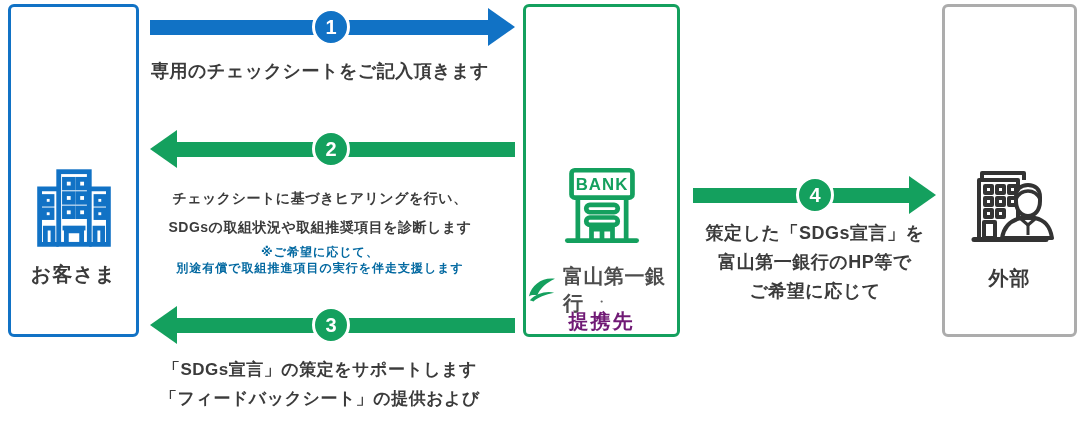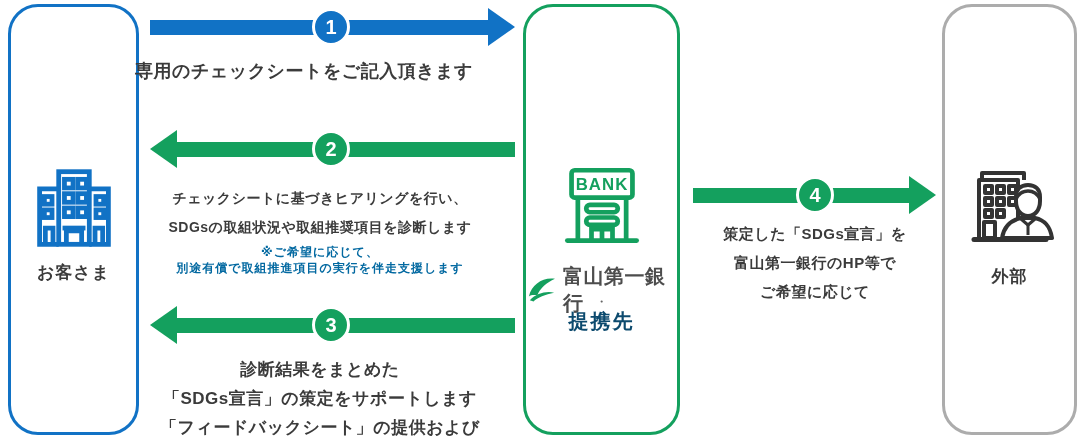--- a/index.html
+++ b/index.html
@@ -1,55 +1,55 @@
 <!DOCTYPE html>
 <html><head>
 <meta charset="utf-8">
 <style>
   html,body{margin:0;padding:0;background:#ffffff;}
   body{font-family:"Liberation Sans","DejaVu Sans",sans-serif;}
   #stage{position:relative;width:1080px;height:445px;background:#ffffff;overflow:hidden;}
 
   
-  .card{position:absolute;top:4px;height:431px;background:#fff;border-radius:30px;box-sizing:border-box;}
+  .card{position:absolute;top:4px;height:333px;background:#fff;border-radius:6px;box-sizing:border-box;}
   .card-customer{left:8px;width:131px;border:3px solid #1172C5;}
   .card-bank{left:523px;width:157px;border:3px solid #14A05E;}
   .card-external{left:942px;width:135px;border:3px solid #ACACAC;}
 
   .entity-icon{position:absolute;left:50%;transform:translateX(-50%);top:158px;}
   .entity-label{position:absolute;left:0;right:0;top:254px;text-align:center;
-    font-weight:bold;font-size:17px;color:#3B3B3B;letter-spacing:1px;}
+    font-weight:bold;font-size:20px;color:#3B3B3B;letter-spacing:1px;}
 
   .bank-logo-row{position:absolute;left:0;right:0;top:256px;display:flex;align-items:center;justify-content:center;gap:7px;}
   .bank-logo-text{font-weight:bold;font-size:20px;color:#4D4D4D;letter-spacing:0.5px;}
   .bank-dot{position:absolute;left:0;right:0;top:286px;text-align:center;font-size:13px;color:#666;}
-  .bank-partner{position:absolute;left:0;right:0;top:301px;text-align:center;font-weight:bold;font-size:20px;color:#0c4a6e;letter-spacing:2px;}
+  .bank-partner{position:absolute;left:0;right:0;top:301px;text-align:center;font-weight:bold;font-size:20px;color:#701a75;letter-spacing:2px;}
 
   
   .bar{position:absolute;height:15px;}
   .bar.blue{background:#1172C5;}
   .bar.green{background:#14A05E;}
   .head{position:absolute;width:0;height:0;border-top:19px solid transparent;border-bottom:19px solid transparent;}
   .head.right.blue{border-left:27px solid #1172C5;}
   .head.right.green{border-left:27px solid #14A05E;}
   .head.left.green{border-right:27px solid #14A05E;}
 
   .num{position:absolute;width:32px;height:32px;border-radius:50%;border:3px solid #ffffff;
     display:flex;align-items:center;justify-content:center;color:#fff;font-weight:bold;font-size:20px;}
   .num.blue{background:#1172C5;}
   .num.green{background:#14A05E;}
 
   
   .caption{position:absolute;text-align:center;font-weight:bold;color:#3B3B3B;}
   .cap-line{display:block;}
-  .t1{left:132px;width:344px;top:59px;font-size:18px;letter-spacing:0.5px;}
+  .t1{left:148px;width:344px;top:59px;font-size:18px;letter-spacing:0.5px;}
   .t2{left:140px;width:360px;top:184px;font-size:14px;line-height:29px;letter-spacing:0.5px;}
   .t2-note{left:140px;width:360px;top:244px;font-size:12px;line-height:16px;font-weight:bold;color:#0369a1;letter-spacing:1px;}
   .t3{left:140px;width:360px;top:355px;font-size:17px;line-height:29px;letter-spacing:0.5px;}
-  .t4{left:688px;width:254px;top:219px;font-size:15px;line-height:29px;letter-spacing:0.5px;}
+  .t4{left:688px;width:254px;top:219px;font-size:18px;line-height:29px;letter-spacing:0.5px;}
 </style>
 </head>
 <body>
 
 <div id="stage">
 
   <div class="card card-customer">
     <span class="entity-icon">
       <svg width="86" height="86" viewBox="0 0 90 90" fill="none" stroke="#1172C5" stroke-width="5">
         <rect x="29" y="7" width="32" height="76"></rect>
@@ -88,21 +88,20 @@
   </div>
   <div class="caption t2-note">
     <span class="cap-line">※ご希望に応じて、</span>
     <span class="cap-line">別途有償で取組推進項目の実行を伴走支援します</span>
   </div>
 
   <div class="head left green" style="left:150px;top:306px;"></div>
   <div class="bar green" style="left:176px;top:318px;width:339px;"></div>
   <div class="num green" style="left:312px;top:306px;">3</div>
   <div class="caption t3">
-    <span class="cap-line">診断結果をまとめた</span>
     <span class="cap-line">「SDGs宣言」の策定をサポートします</span>
     <span class="cap-line">「フィードバックシート」の提供および</span>
   </div>
 
   <div class="card card-bank">
     <span class="entity-icon">
       <svg width="84" height="84" viewBox="0 0 80 80" fill="none" stroke="#14A05E" stroke-width="4.5">
         <rect x="11" y="5" width="58" height="26" rx="3"></rect>
         <text x="40" y="24" text-anchor="middle" font-size="16" font-weight="bold" letter-spacing="1" fill="#14A05E" stroke="none" font-family="Liberation Sans, DejaVu Sans, sans-serif">BANK</text>
         <path d="M17 31 V72"></path>

